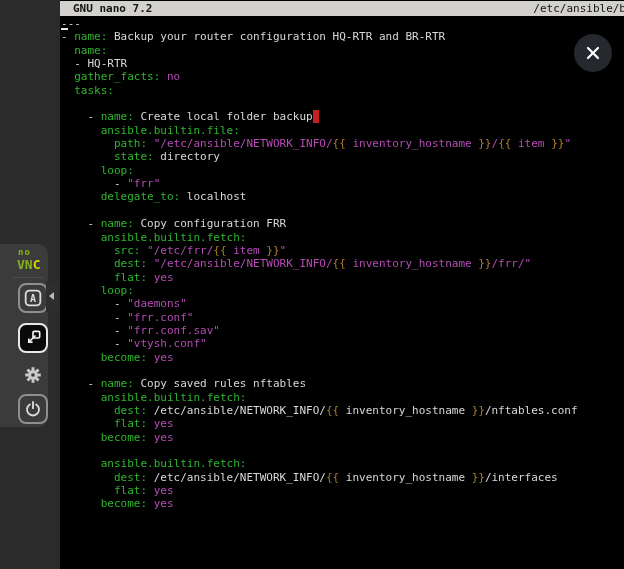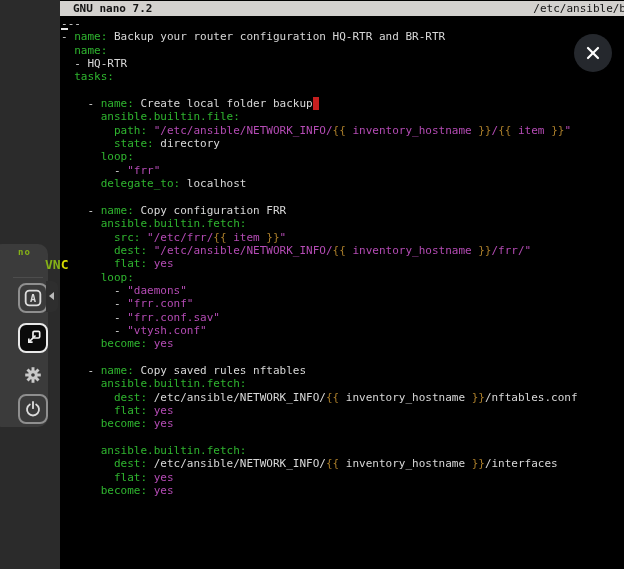--- a/index.html
+++ b/index.html
@@ -55,21 +55,21 @@
   .vnc-bar{
     position:absolute;left:-8px;top:244px;width:56px;height:183px;
     background:#3b3b3b;border-radius:10px;
   }
   .vnc-logo{
     position:absolute;left:25px;top:4px;width:28px;text-align:left;
     font-weight:bold;line-height:1;
   }
   .vnc-logo .logo-top{font-size:9px;color:var(--logo-green);letter-spacing:1px;display:block;margin-left:1px;}
   .vnc-logo .logo-main{font-size:13px;display:block;margin-top:1px;}
-  .vnc-logo .logo-main .g{color:var(--logo-green);margin-left:28px;}
+  .vnc-logo .logo-main .g{color:var(--logo-green);}
   .vnc-logo .logo-main .y{color:var(--logo-yellow);}
   .vnc-sep{position:absolute;left:21px;top:33px;width:30px;height:1px;background:#4d4d4d;}
   .vnc-btn{
     position:absolute;left:26px;width:30px;height:30px;box-sizing:border-box;
     border:2px solid #8f8f8f;border-radius:8px;background:transparent;
     display:flex;align-items:center;justify-content:center;cursor:pointer;padding:0;
   }
   .vnc-btn.noborder{border-color:transparent;}
   .vnc-btn.active{background:#0a0a0a;border-color:#e9e9e9;}
   .btn-keyboard{top:39px;}
@@ -94,20 +94,21 @@
 <div class="terminal">
   <div class="titlebar">
     <span class="app-title">GNU nano 7.2</span>
     <span class="file-path">/etc/ansible/b</span>
   </div>
   <div class="code">
       <div class="code-line"><span class="seg-cur">-</span><span class="seg-p">--</span></div>
       <div class="code-line"><span class="seg-p">- </span><span class="seg-k">name:</span><span class="seg-p"> Backup your router configuration HQ-RTR and BR-RTR</span></div>
       <div class="code-line"><span class="seg-p">  </span><span class="seg-k">name:</span></div>
       <div class="code-line"><span class="seg-p">  - HQ-RTR</span></div>
+      <div class="code-line"><span class="seg-p">  </span><span class="seg-k">gather_facts:</span><span class="seg-p"> </span><span class="seg-s">no</span></div>
       <div class="code-line"><span class="seg-p">  </span><span class="seg-k">tasks:</span></div>
       <div class="code-line"></div>
       <div class="code-line"><span class="seg-p">    - </span><span class="seg-k">name:</span><span class="seg-p"> Create local folder backup</span><span class="seg-red"> </span></div>
       <div class="code-line"><span class="seg-p">      </span><span class="seg-k">ansible.builtin.file:</span></div>
       <div class="code-line"><span class="seg-p">        </span><span class="seg-k">path:</span><span class="seg-p"> </span><span class="seg-s">"/etc/ansible/NETWORK_INFO/</span><span class="seg-b">{{</span><span class="seg-s"> inventory_hostname </span><span class="seg-b">}}</span><span class="seg-s">/</span><span class="seg-b">{{</span><span class="seg-s"> item </span><span class="seg-b">}}</span><span class="seg-s">"</span></div>
       <div class="code-line"><span class="seg-p">        </span><span class="seg-k">state:</span><span class="seg-p"> directory</span></div>
       <div class="code-line"><span class="seg-p">      </span><span class="seg-k">loop:</span></div>
       <div class="code-line"><span class="seg-p">        - </span><span class="seg-s">"frr"</span></div>
       <div class="code-line"><span class="seg-p">      </span><span class="seg-k">delegate_to:</span><span class="seg-p"> localhost</span></div>
       <div class="code-line"></div>

